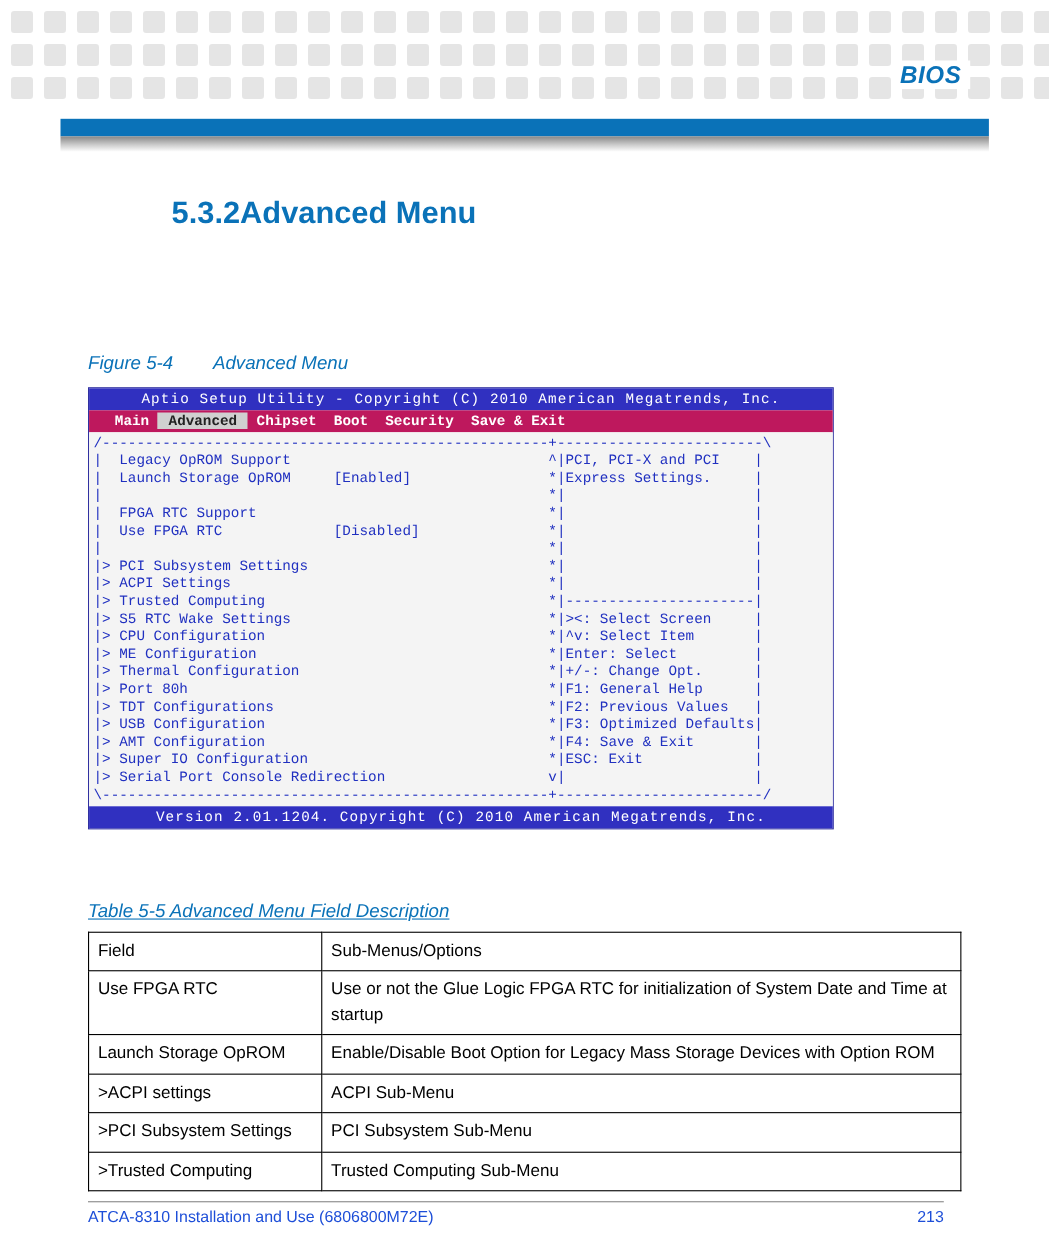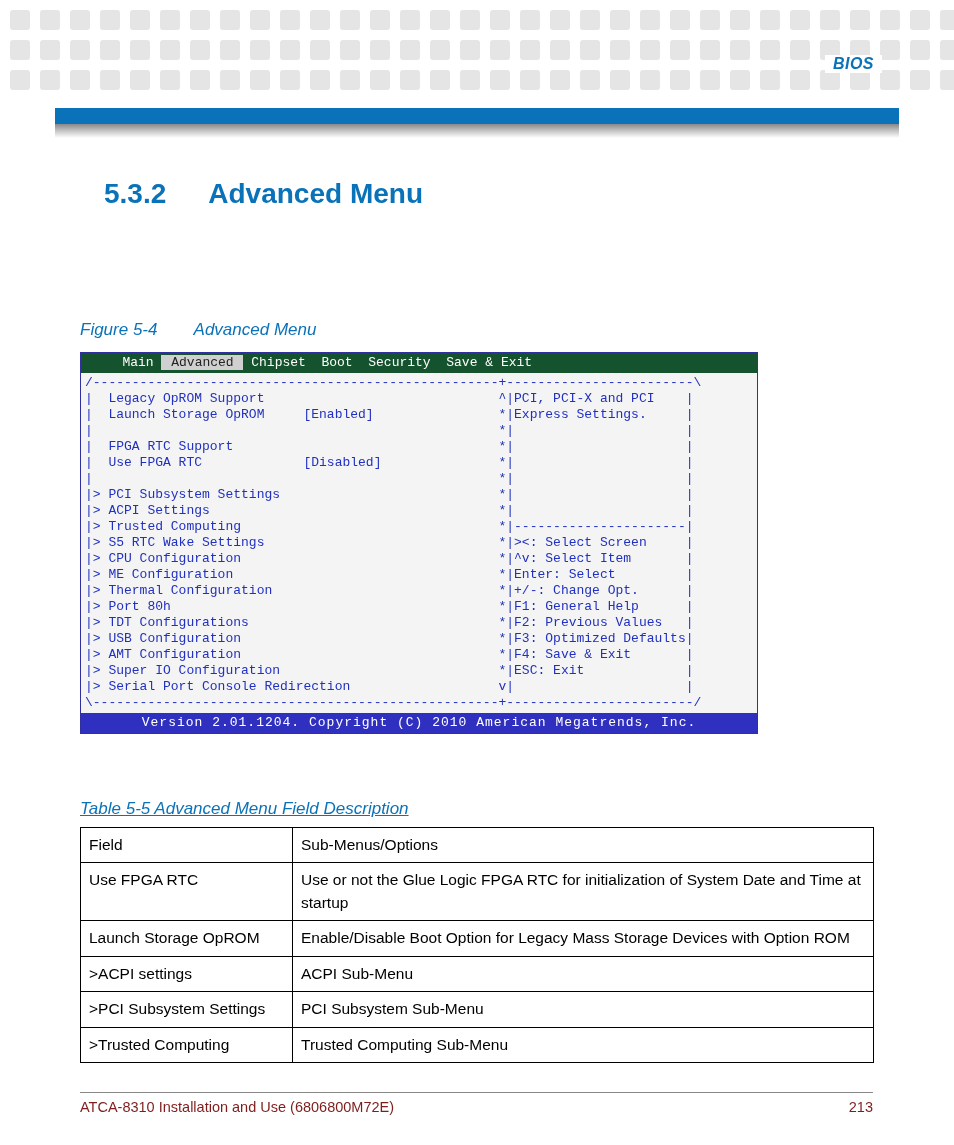--- a/index.html
+++ b/index.html
@@ -12,74 +12,74 @@
   }
   .dot-rows { padding-top: 10px; }
   .dot-row { display: flex; gap: 10px; padding-left: 10px; margin-bottom: 10px; position: relative; }
   .dot {
     width: 20px; height: 20px; background: #e5e5e5; border-radius: 3px;
     flex: 0 0 20px;
   }
   .header-label {
     position: absolute; right: 72px; top: 55px;
     color: #0a72b8; font-weight: 700; font-style: italic;
-    font-size: 16px; letter-spacing: .5px;
+    font-size: 22px; letter-spacing: .5px;
     background: #fff; padding: 0 8px;
   }
   .blue-bar {
     margin: 18px 55px 0 55px; height: 16px; background: #0a72b8;
   }
   .shadow-bar {
     margin: 0 55px; height: 14px;
     background: linear-gradient(#888 0%, #ccc 55%, #fff 100%);
   }
   .content { padding: 40px 80px 0 80px; }
-  .section-head { display: flex; gap: 42px; align-items: baseline; margin-left: 24px;}
+  .section-head { display: flex; align-items: baseline; margin-left: 76px;}
   .sec-num { color: #0a72b8; font-size: 28px; font-weight: 700; }
   .sec-title { color: #0a72b8; font-size: 28px; font-weight: 700; }
   .fig-caption {
     color: #0a72b8; font-style: italic; font-size: 17px;
     margin: 110px 0 12px 0;
   }
   .fig-caption .lbl { margin-right: 32px; }
   
   .bios {
     width: 678px; font-family: "Courier New", monospace; font-size: 13px;
     line-height: 16px; color: #2030c0;
     border: 1px solid #3030a0;
   }
   .bios .titlebar, .bios .footerbar {
     background: #3030c0; color: #fff; text-align: center; padding: 2px 0;
     letter-spacing: 1px; white-space: pre;
   }
   .bios .menubar {
-    background: #14532d; color: #fff; padding: 2px 18px; white-space: pre;
+    background: #be185d; color: #fff; padding: 2px 0; white-space: pre; font-weight: bold;
   }
   .bios .menubar .sel { background: #d0d0d0; color: #222; padding: 0 2px;}
   .bios .body {
     background: #f4f4f4; padding: 2px 4px; white-space: pre;
   }
   .tbl-caption {
     color: #0a72b8; font-style: italic; font-size: 17px;
     margin: 65px 0 8px 0;
     text-decoration: underline;
   }
   table.desc {
     border-collapse: collapse; width: 100%; font-size: 15.5px;
   }
   table.desc td {
     border: 1px solid #000; padding: 6px 8px; vertical-align: top;
     line-height: 1.45;
   }
   table.desc td:first-child { width: 212px; }
   .page-footer {
-    position: absolute; bottom: 30px; left: 80px; right: 81px;
+    position: absolute; bottom: 30px; left: 80px; right: 96px;
     border-top: 1px solid #888; padding-top: 6px;
     display: flex; justify-content: space-between; font-size: 14.5px;
-    color: #7f1d1d;
+    color: #1d4ed8;
   }
 </style>
 </head>
 <body>
 
 <div class="dot-rows">
   <div class="dot-row" id="dr0">
       <div class="dot"></div>
       <div class="dot"></div>
       <div class="dot"></div>
@@ -192,20 +192,21 @@
     <span class="sec-num">5.3.2</span>
     <span class="sec-title">Advanced Menu</span>
   </div>
 
   <div class="fig-caption">
     <span class="lbl">Figure 5-4</span>
     <span>Advanced Menu</span>
   </div>
 
   <div class="bios">
+    <div class="titlebar">Aptio Setup Utility - Copyright (C) 2010 American Megatrends, Inc.</div>
     <div class="menubar"><span>   Main </span><span class="sel"> Advanced </span><span> Chipset  Boot  Security  Save &amp; Exit</span></div>
     <div class="body">/----------------------------------------------------+------------------------\
 |  Legacy OpROM Support                              ^|PCI, PCI-X and PCI    |
 |  Launch Storage OpROM     [Enabled]                *|Express Settings.     |
 |                                                    *|                      |
 |  FPGA RTC Support                                  *|                      |
 |  Use FPGA RTC             [Disabled]               *|                      |
 |                                                    *|                      |
 |&gt; PCI Subsystem Settings                            *|                      |
 |&gt; ACPI Settings                                     *|                      |

